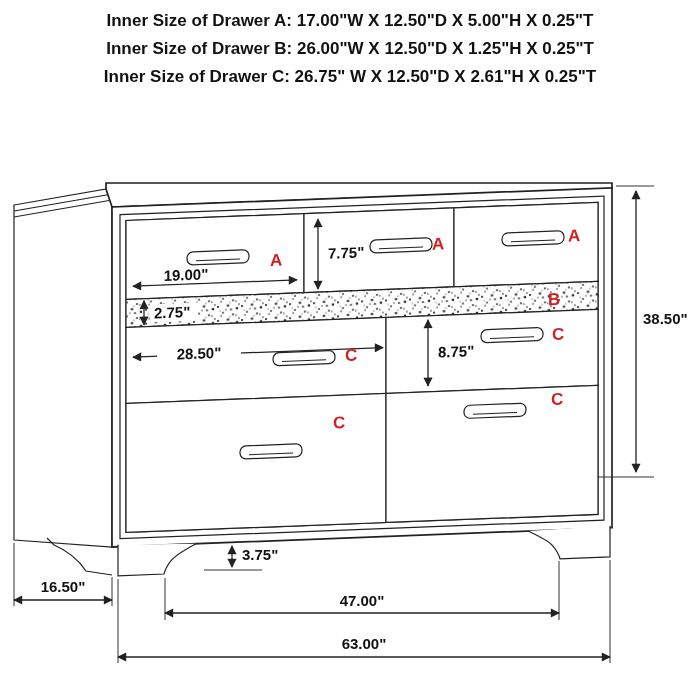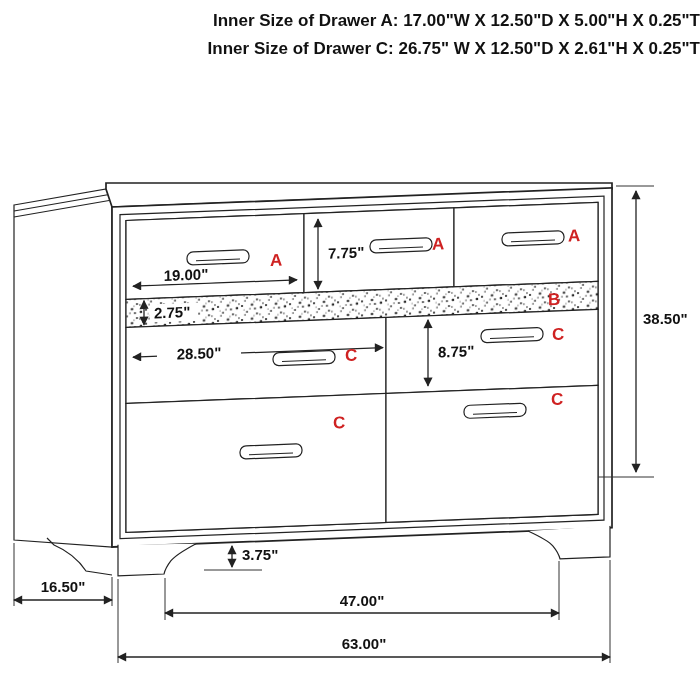--- a/index.html
+++ b/index.html
@@ -1,38 +1,39 @@
 <!DOCTYPE html>
 <html><head>
 <meta charset="utf-8">
 <style>
   html,body{margin:0;padding:0;background:#fff;}
   body{width:700px;height:700px;font-family:"Liberation Sans",sans-serif;}
   .stage{position:relative;width:700px;height:700px;background:#fff;overflow:hidden;}
-  .header{position:absolute;top:7px;left:0;width:700px;text-align:right;
+  .header{position:absolute;top:7px;left:0;width:700px;text-align:center;
           font-weight:bold;font-size:17px;line-height:28px;color:#111;}
   .diagram-svg{position:absolute;left:0;top:0;width:700px;height:700px;}
   .diagram-svg text{font-family:"Liberation Sans",sans-serif;}
   .case{fill:#ffffff;stroke:#222222;stroke-width:1.2;}
   .case-heavy{fill:#ffffff;stroke:#222222;stroke-width:1.7;}
   .edge{fill:none;stroke:#222222;stroke-width:1.2;}
   .dim{stroke:#222222;stroke-width:1.3;fill:none;
        marker-start:url(#ah);marker-end:url(#ah);}
   .ext{stroke:#333333;stroke-width:1;fill:none;}
   .dimtxt{font-size:15px;font-weight:bold;fill:#111111;}
   .redltr{font-size:17px;font-weight:bold;fill:#cf2222;}
   .bg{fill:#ffffff;stroke:none;}
 </style>
 </head>
 <body>
 
 <div class="stage">
 
   <div class="header">
     <div>Inner Size of Drawer A: 17.00"W X 12.50"D X 5.00"H X 0.25"T</div>
+    <div>Inner Size of Drawer B: 26.00"W X 12.50"D X 1.25"H X 0.25"T</div>
     <div>Inner Size of Drawer C: 26.75" W X 12.50"D X 2.61"H X 0.25"T</div>
   </div>
 
   <svg class="diagram-svg" viewBox="0 0 700 700">
     <defs>
       <marker id="ah" viewBox="0 0 10 10" refX="9" refY="5" markerWidth="9" markerHeight="7" orient="auto-start-reverse">
         <path d="M0,0 L10,5 L0,10 Z" fill="#222222"></path>
       </marker>
       <pattern id="speckle" width="24" height="14" patternUnits="userSpaceOnUse">
         <rect width="24" height="14" fill="#ffffff"></rect>

